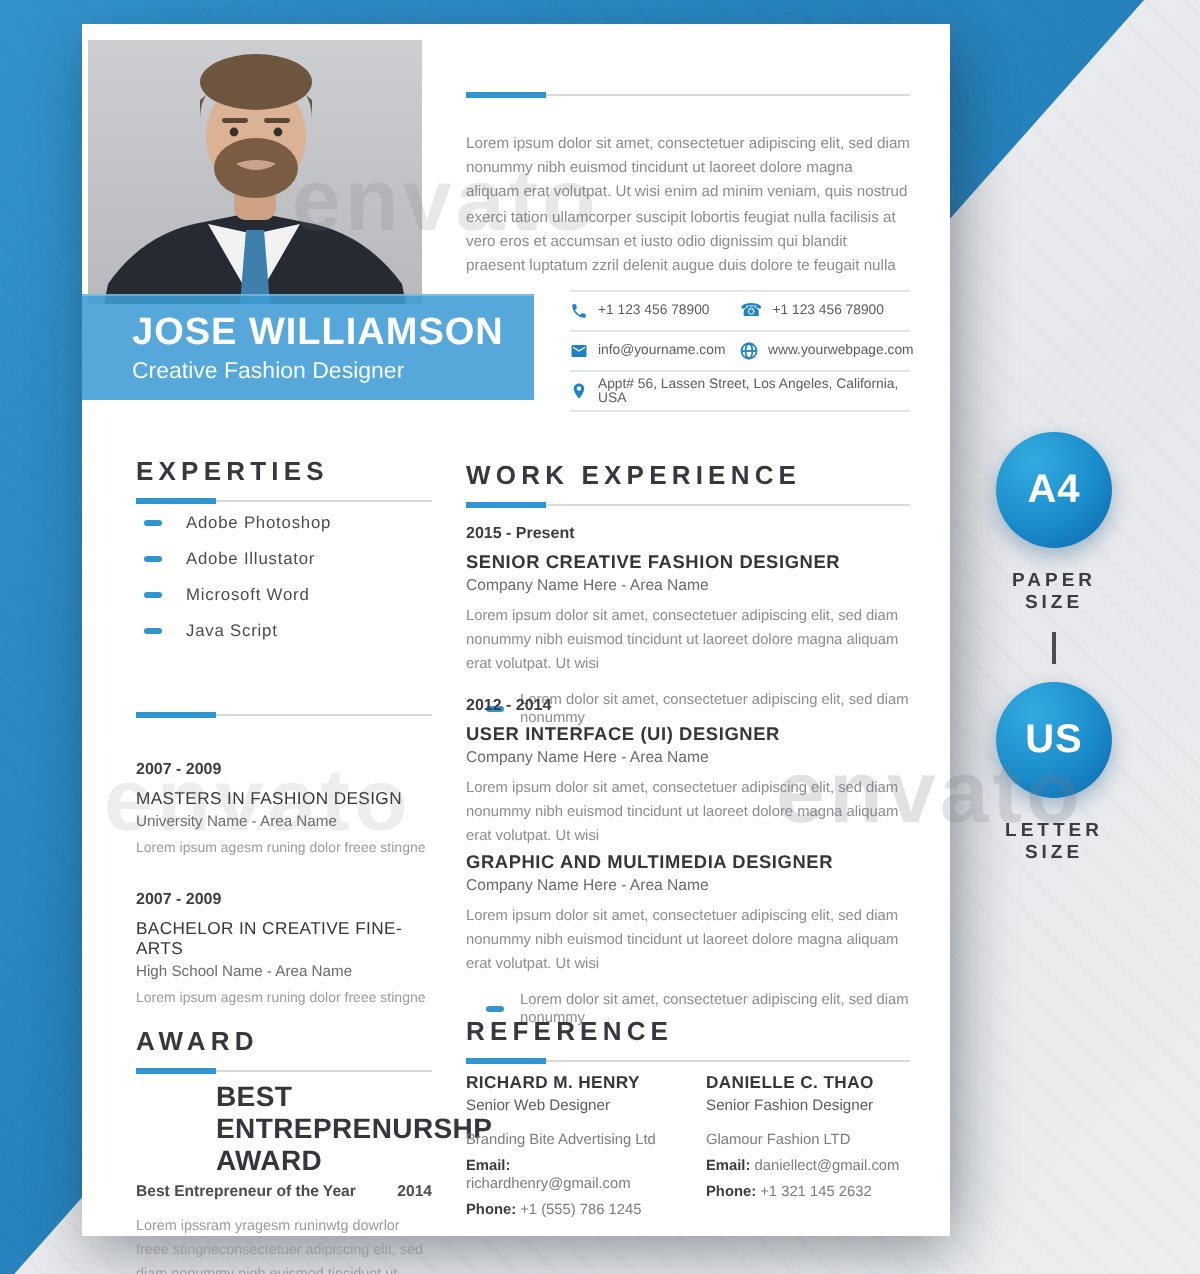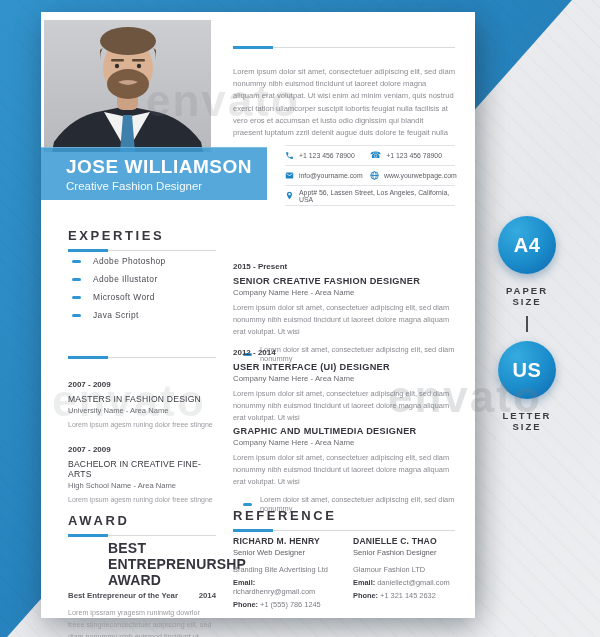--- a/index.html
+++ b/index.html
@@ -233,20 +233,26 @@
     </div>
     <div class="lcol" style="top:528px;">
       <div class="aw-title">BEST ENTREPRENURSHP AWARD</div>
       <div class="aw-sub">
         <span>Best Entrepreneur of the Year</span>
         <span>2014</span>
       </div>
       <div class="aw-note">Lorem ipssram yragesm runinwtg dowrlor freee stingneconsectetuer adipiscing elit, sed diam nonummy nigh euismod tincidunt ut laoreet</div>
     </div>
 
+    <div class="rcol" style="top:218px;">
+      <div class="sec-title">WORK EXPERIENCE</div>
+      <div class="sec-rule">
+          <span class="rule-accent"></span>
+        </div>
+    </div>
     <div class="rcol" style="top:250px;">
       <div class="date">2015 - Present</div>
       <div class="jtitle">SENIOR CREATIVE FASHION DESIGNER</div>
       <div class="jcompany">Company Name Here - Area Name</div>
       <div class="jdesc">Lorem ipsum dolor sit amet, consectetuer adipiscing elit, sed diam nonummy nibh euismod tincidunt ut laoreet dolore magna aliquam erat volutpat. Ut wisi</div>
       <div class="brow">
           <span class="dash"></span>
           <span class="btext">Lorem dolor sit amet, consectetuer adipiscing elit, sed diam nonummy</span>
         </div>
     </div>

